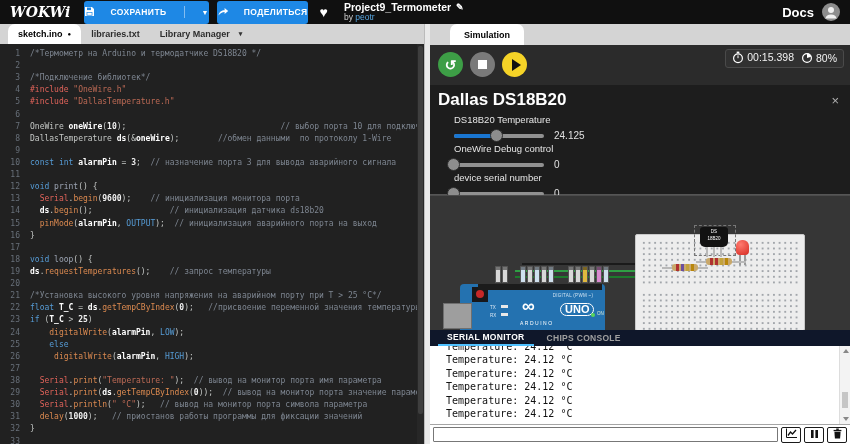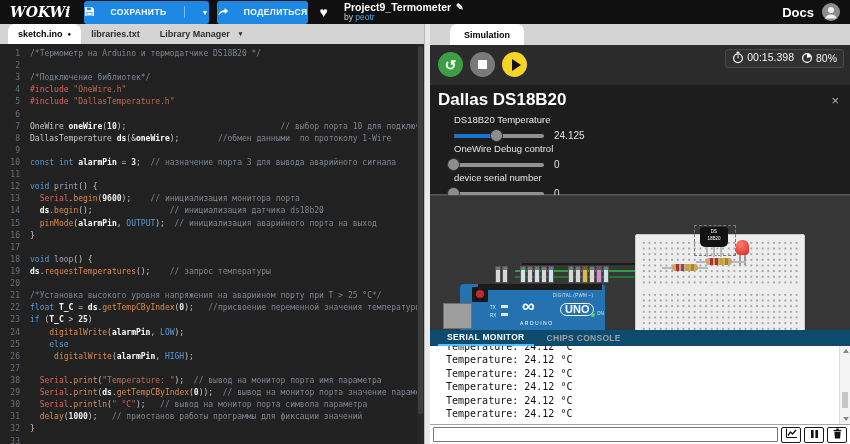--- a/index.html
+++ b/index.html
@@ -90,21 +90,21 @@
   .sensor{position:absolute;left:270px;top:31px;width:28px;height:20px;background:#121212;border-radius:3px 3px 5px 5px;
           color:#fff;font-size:4.5px;text-align:center;line-height:1.5;padding-top:2px}
   .leg{position:absolute;width:2px;height:10px;background:#b9b9b9;top:51px}
   .led-dome{position:absolute;left:306px;top:44px;width:13px;height:15px;background:radial-gradient(circle at 35% 30%,#ff7a6e,#d62b22);border-radius:6px 6px 4px 4px}
   .led-lead{position:absolute;width:1.5px;height:10px;background:#9a9a9a;top:59px}
   .res-lead{position:absolute;height:2px;background:#b9b9b9}
   .res-body{position:absolute;width:26px;height:7px;background:#c9a86a;border-radius:3px}
   .band{position:absolute;top:0;width:3px;height:7px}
   .wire{position:absolute}
   
-  .montabs{height:16px;background:#0c4a6e;display:flex;align-items:stretch;padding-left:4px;flex:none}
+  .montabs{height:16px;background:#0f172a;display:flex;align-items:stretch;padding-left:4px;flex:none}
   .montab{display:flex;align-items:center;font-size:8.5px;font-weight:bold;letter-spacing:.3px;color:#a0a0a0;padding:0 9px;margin-left:4px;cursor:pointer}
   .montab.active{color:#fff;border-bottom:2px solid #4fc1ff}
   .serialout{height:78px;background:#fff;position:relative;overflow:hidden;flex:none}
   .slines{margin-top:-6px}
   .sline{font-family:"DejaVu Sans Mono",monospace;font-size:10px;line-height:13.4px;color:#111;padding-left:16px;white-space:pre}
   .sb{position:absolute;right:0;top:0;bottom:0;width:11px;background:#f3f3f3;border-left:1px solid #ddd}
   .sb-up{position:absolute;top:3px;left:2.5px;width:0;height:0;border-left:3px solid transparent;border-right:3px solid transparent;border-bottom:4px solid #888}
   .sb-dn{position:absolute;bottom:3px;left:2.5px;width:0;height:0;border-left:3px solid transparent;border-right:3px solid transparent;border-top:4px solid #888}
   .sb-th{position:absolute;left:2px;width:6px;top:46px;height:16px;background:#c6c6c6}
   .inputrow{height:20px;background:#fff;border-top:1px solid #a5a5a5;display:flex;align-items:center;padding:0 3px;flex:none}

